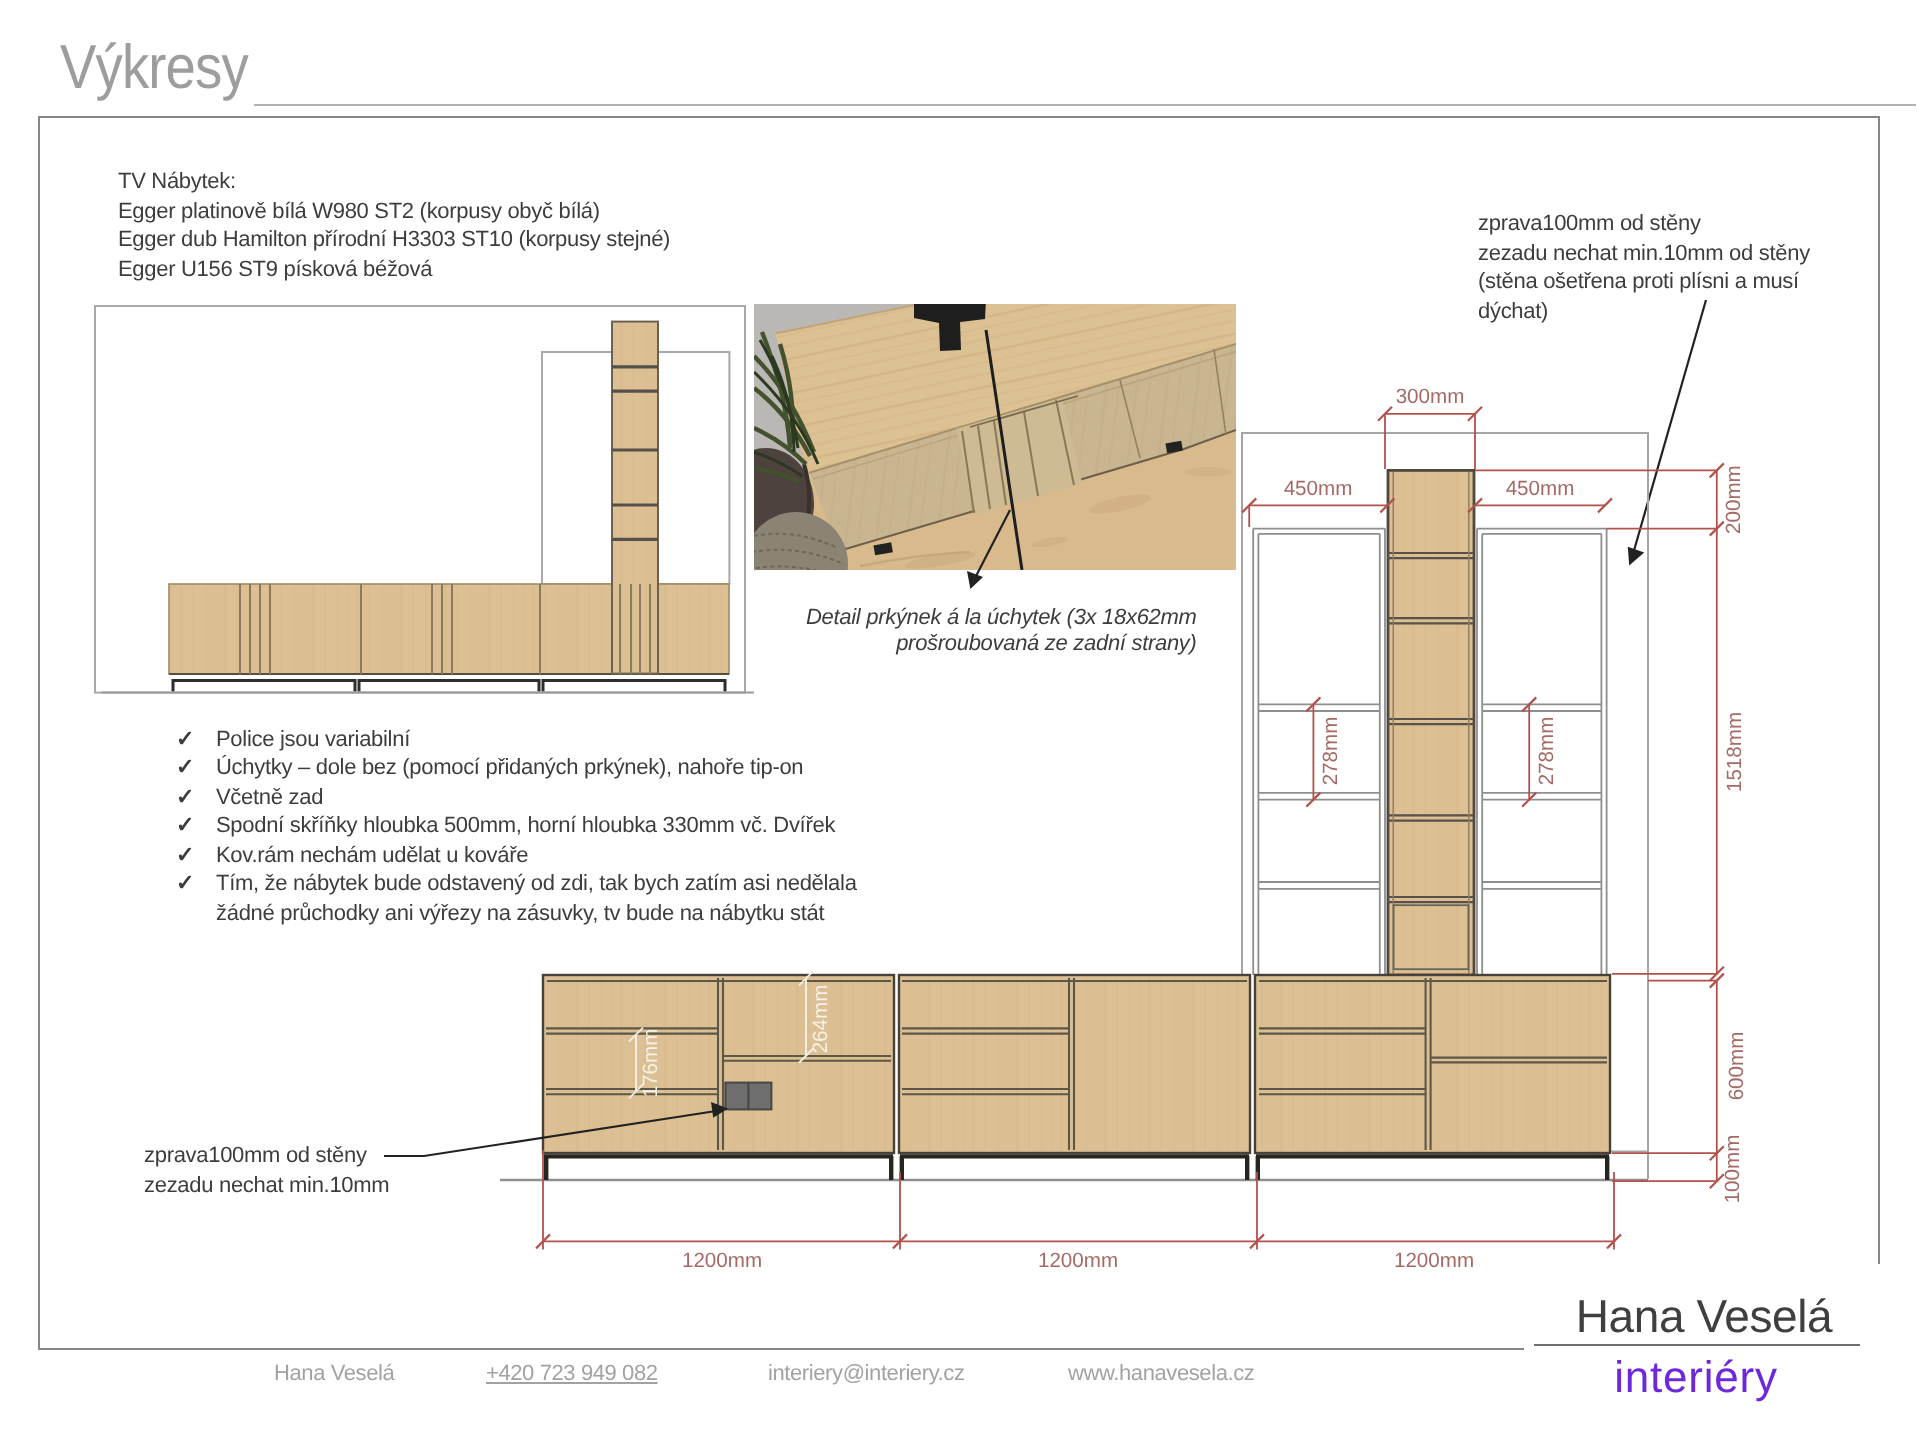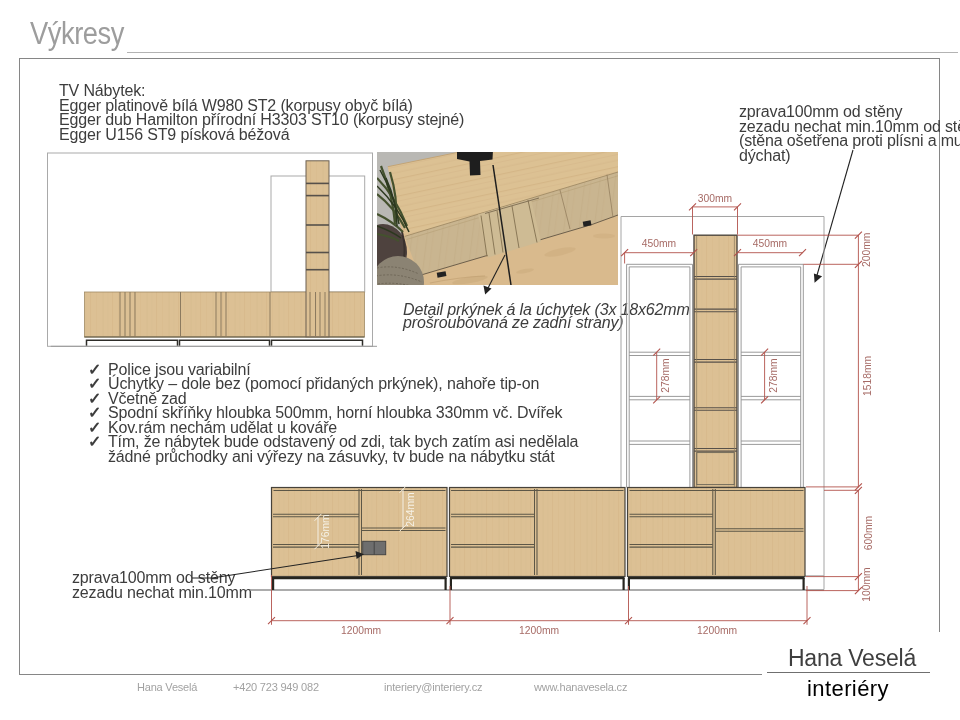--- a/index.html
+++ b/index.html
@@ -1,19 +1,19 @@
 <!DOCTYPE html>
 <html><head>
 <meta charset="utf-8">
 <style>
   html,body{margin:0;padding:0;}
   body{width:960px;height:720px;position:relative;background:#ffffff;
        font-family:"Liberation Sans", sans-serif;overflow:hidden;}
   .abs{position:absolute;}
-  .txt{color:#3d3d3d;font-size:16px;line-height:14.5px;white-space:nowrap;letter-spacing:-0.15px;}
+  .txt{color:#3d3d3d;font-size:11px;line-height:14.5px;white-space:nowrap;letter-spacing:-0.15px;}
 </style>
 </head>
 <body>
 
 <div class="abs" style="left:30px;top:16px;font-size:31px;color:#9d9d9d;letter-spacing:-0.5px;transform:scaleX(0.88);transform-origin:0 0;">Výkresy</div>
 
 <div class="abs" style="left:127px;top:52px;width:831px;height:1px;background:#b3b3b3;"></div>
 
 <div class="abs" style="left:19px;top:58px;width:919px;height:615px;border:1px solid #868686;"></div>
 
@@ -34,21 +34,21 @@
 <div class="abs txt" style="left:88px;top:362.5px;">
 <span style="display:inline-block;width:20px;font-weight:bold;">✓</span>Police jsou variabilní<br>
 <span style="display:inline-block;width:20px;font-weight:bold;">✓</span>Úchytky – dole bez (pomocí přidaných prkýnek), nahoře tip-on<br>
 <span style="display:inline-block;width:20px;font-weight:bold;">✓</span>Včetně zad<br>
 <span style="display:inline-block;width:20px;font-weight:bold;">✓</span>Spodní skříňky hloubka 500mm, horní hloubka 330mm vč. Dvířek<br>
 <span style="display:inline-block;width:20px;font-weight:bold;">✓</span>Kov.rám nechám udělat u kováře<br>
 <span style="display:inline-block;width:20px;font-weight:bold;">✓</span>Tím, že nábytek bude odstavený od zdi, tak bych zatím asi nedělala<br>
 <span style="display:inline-block;width:20px;"></span>žádné průchodky ani výřezy na zásuvky, tv bude na nábytku stát
 </div>
 
-<div class="abs txt" style="left:403px;top:303px;font-style:italic;line-height:13px;">
+<div class="abs txt" style="left:403px;top:303px;font-style:italic;line-height:13px;text-align:right;">
 Detail prkýnek á la úchytek (3x 18x62mm<br>
 prošroubovaná ze zadní strany)
 </div>
 
 <div class="abs txt" style="left:72px;top:571px;">
 zprava100mm od stěny<br>
 zezadu nechat min.10mm
 </div>
 
 <svg class="abs" style="left:0;top:0;" width="960" height="720" viewBox="0 0 960 720">
@@ -405,21 +405,21 @@
       <line x1="399.5" y1="531.4" x2="406.5" y2="524.4"></line>
 </g>
 <g fill="#f5f1e6" font-size="10.3px" font-family="Liberation Sans, sans-serif" text-anchor="middle">
 <text x="326" y="531.5" transform="rotate(-90 326 531.5)" dominant-baseline="middle">176mm</text>
 <text x="411" y="509.5" transform="rotate(-90 411 509.5)" dominant-baseline="middle">264mm</text>
 </g>
 </svg>
 
 <div class="abs" style="top:681px;left:0;width:960px;font-size:11px;color:#a2a2a2;letter-spacing:-0.2px;">
 <span class="abs" style="left:137px;">Hana Veselá</span>
-<span class="abs" style="left:233px;">+420 723 949 082</span>
+<span class="abs" style="left:243px;text-decoration:underline;">+420 723 949 082</span>
 <span class="abs" style="left:384px;">interiery@interiery.cz</span>
 <span class="abs" style="left:534px;">www.hanavesela.cz</span>
 </div>
 
 <div class="abs" style="left:762px;top:632px;width:180px;height:76px;background:#ffffff;"></div>
 <div class="abs" style="left:762px;top:645px;width:180px;text-align:center;font-size:23px;color:#3f3f3f;letter-spacing:-0.2px;">Hana Veselá</div>
 <div class="abs" style="left:767px;top:672px;width:163px;height:1px;background:#6f6f6f;"></div>
-<div class="abs" style="left:758px;top:676px;width:180px;text-align:center;font-size:22px;color:#000000;letter-spacing:0.4px;">interiéry</div>
+<div class="abs" style="left:758px;top:676px;width:180px;text-align:center;font-size:22px;color:#6d28d9;letter-spacing:0.4px;">interiéry</div>
 
 </body></html>

